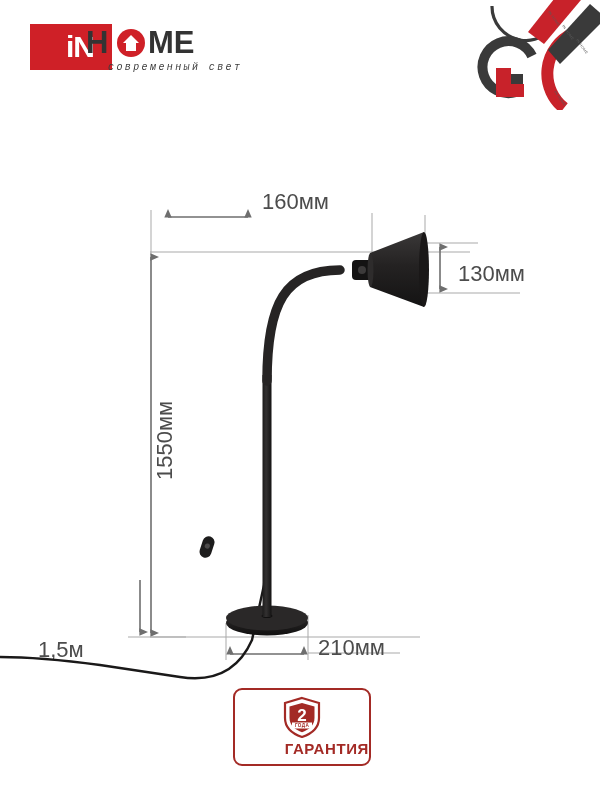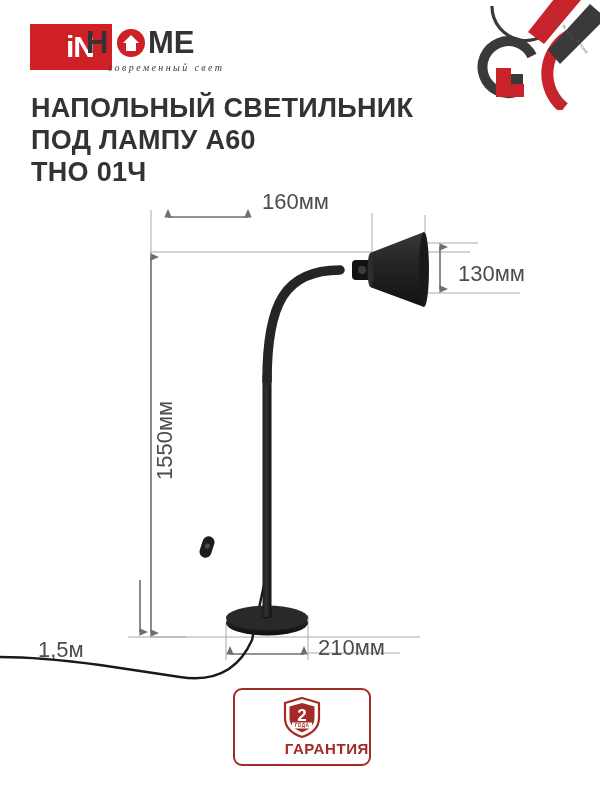--- a/index.html
+++ b/index.html
@@ -67,21 +67,21 @@
     position: absolute;
     left: 56px;
     top: 6px;
     height: 34px;
   }
   .logo-word svg { display: block; }
   .logo-tag {
     position: absolute;
     left: 78px;
     top: 42px;
-    font-family: Liberation Serif, serif;
+    font-family: Liberation Mono, monospace;
     font-style: italic;
     font-size: 10px;
     letter-spacing: 2.4px;
     color: #3b3b3b;
     white-space: nowrap;
   }
 
   
   .title {
     position: absolute;
@@ -187,25 +187,20 @@
 
         <circle cx="45" cy="17" r="14" fill="#cf2027"></circle>
         <path d="M 45 9 L 53 17 L 50 17 L 50 25 L 40 25 L 40 17 L 37 17 Z" fill="#ffffff"></path>
 
         <text x="62" y="27" font-family="Liberation Sans, sans-serif" font-size="31" font-weight="bold" fill="#333333">ME</text>
       </svg>
     </div>
     <div class="logo-tag">современный свет</div>
   </div>
 
-  <div class="title">
-    <span class="title-line">НАПОЛЬНЫЙ СВЕТИЛЬНИК</span>
-    <span class="title-line">ПОД ЛАМПУ А60</span>
-    <span class="title-line">ТНО 01Ч</span>
-  </div>
 
   <div class="drawing">
     <svg width="600" height="500" viewBox="0 0 600 500" xmlns="http://www.w3.org/2000/svg">
       <defs>
         <marker id="arrU" markerWidth="9" markerHeight="9" refX="4.5" refY="8" orient="auto" markerUnits="userSpaceOnUse">
           <path d="M 4.5 0 L 8.2 8.6 L 0.8 8.6 Z" fill="#6e6e6e"></path>
         </marker>
         <marker id="arrD" markerWidth="9" markerHeight="9" refX="4.5" refY="8" orient="auto" markerUnits="userSpaceOnUse">
           <path d="M 4.5 0 L 8.2 8.6 L 0.8 8.6 Z" fill="#6e6e6e"></path>
         </marker>

